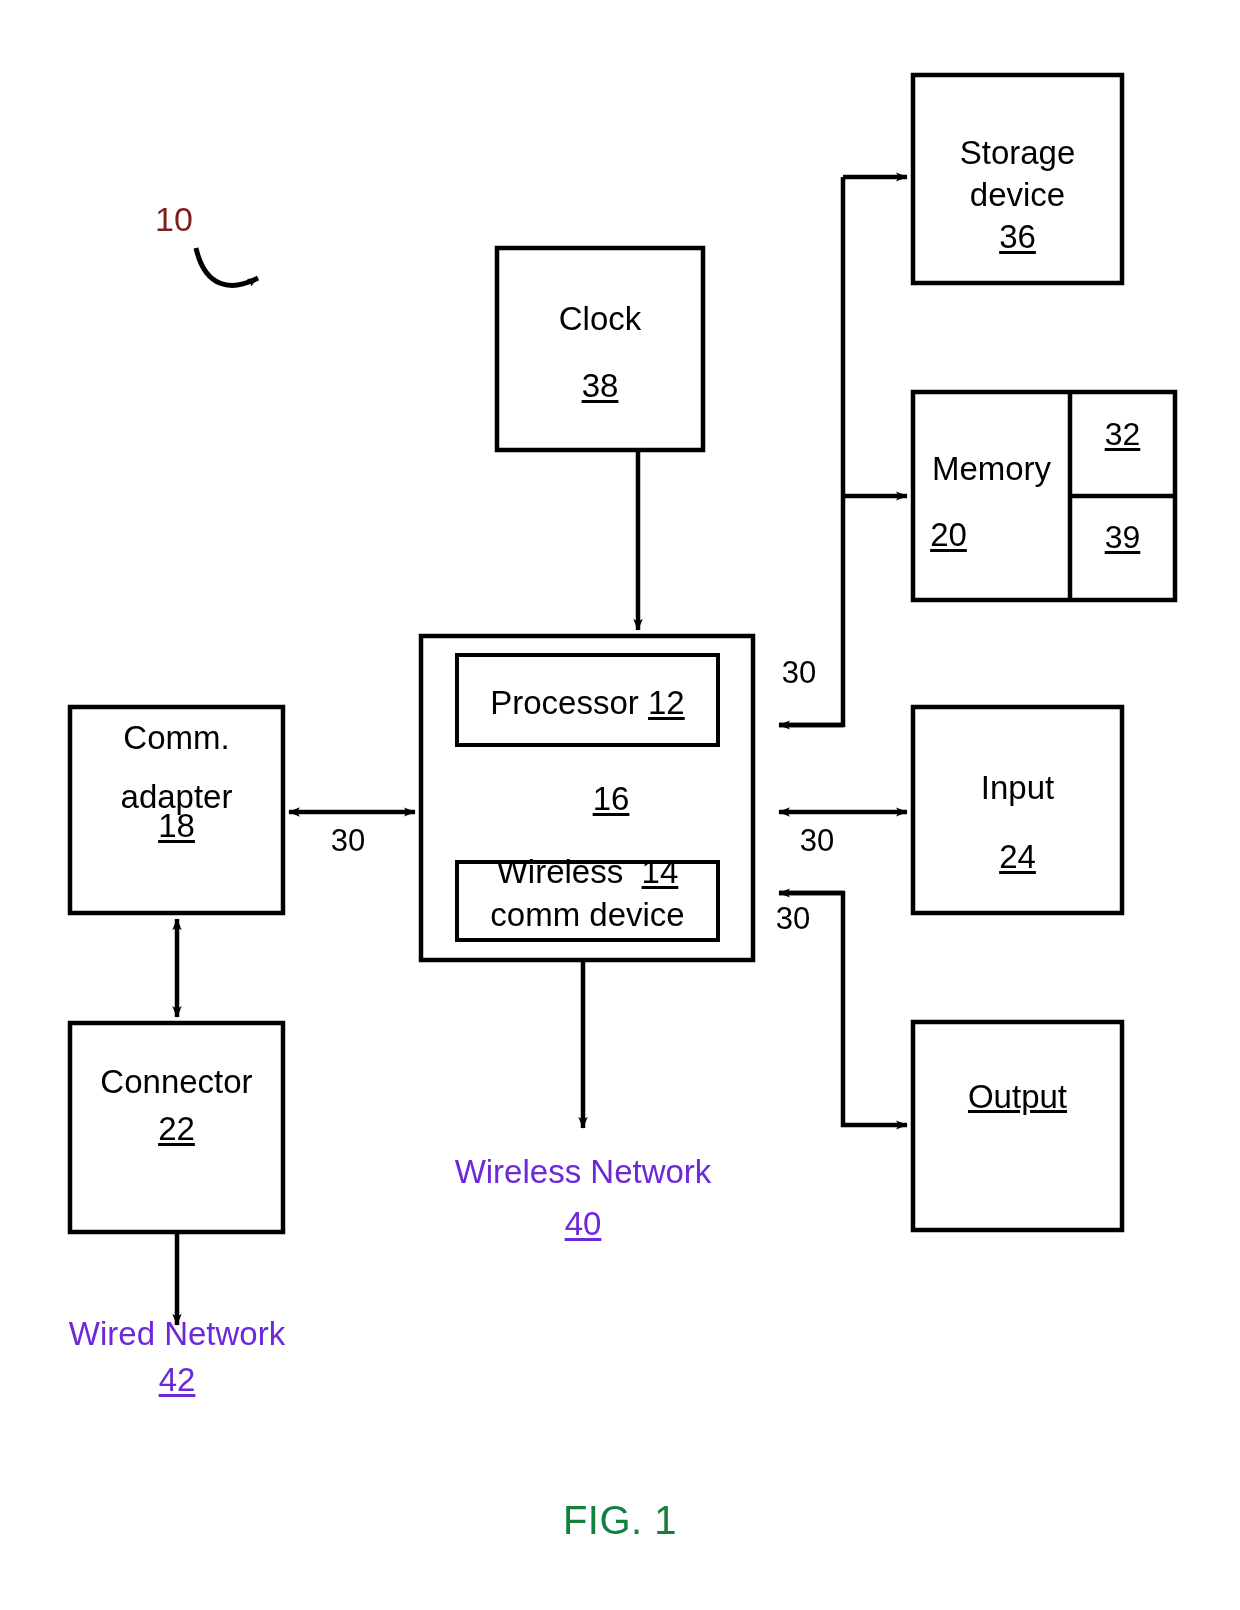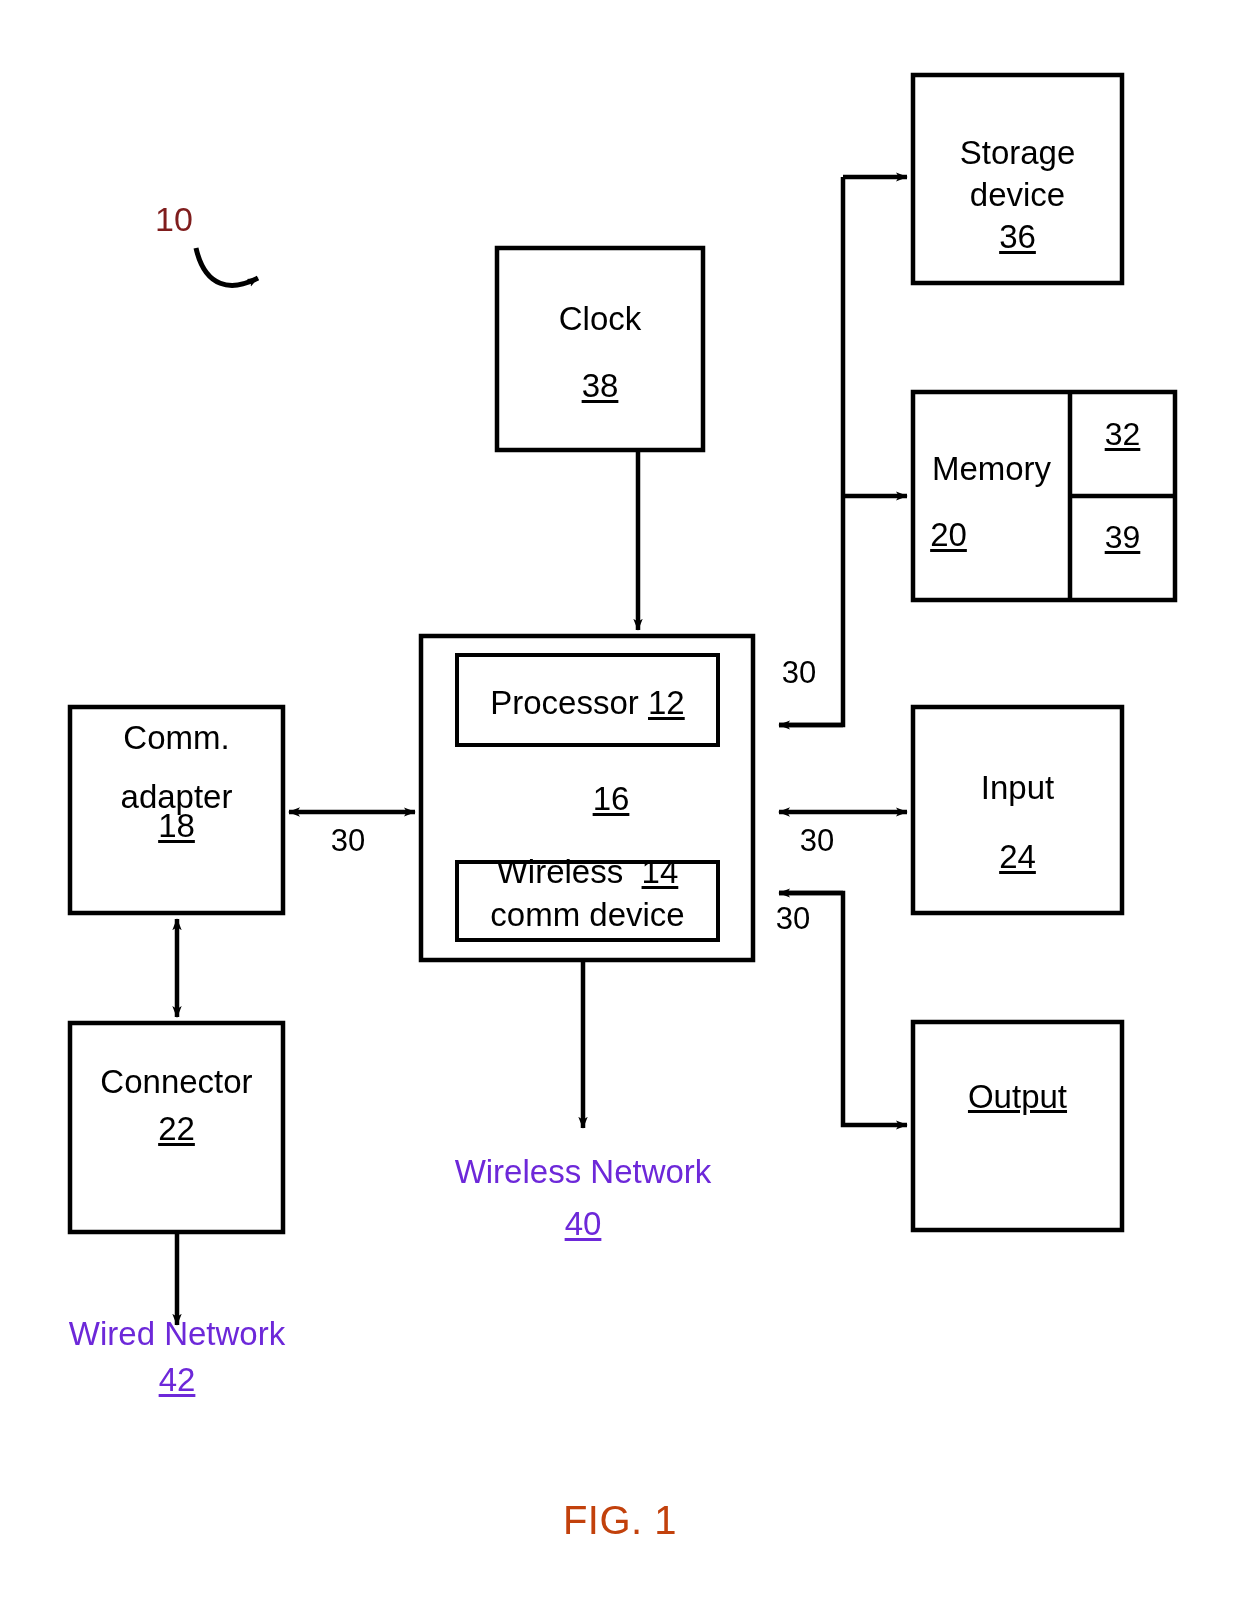--- a/index.html
+++ b/index.html
@@ -45,21 +45,21 @@
     position: absolute;
     text-align: center;
     font-size: 33px;
     line-height: 1.45;
     color: #6d28d9;
   }
   .fig-caption {
     position: absolute;
     text-align: center;
     font-size: 40px;
-    color: #c2410c;
+    color: #15803d;
     letter-spacing: 0.5px;
   }
   .callout-num {
     position: absolute;
     font-size: 34px;
     color: #7f1d1d;
   }
   .cell-num {
     position: absolute;
     text-align: center;

